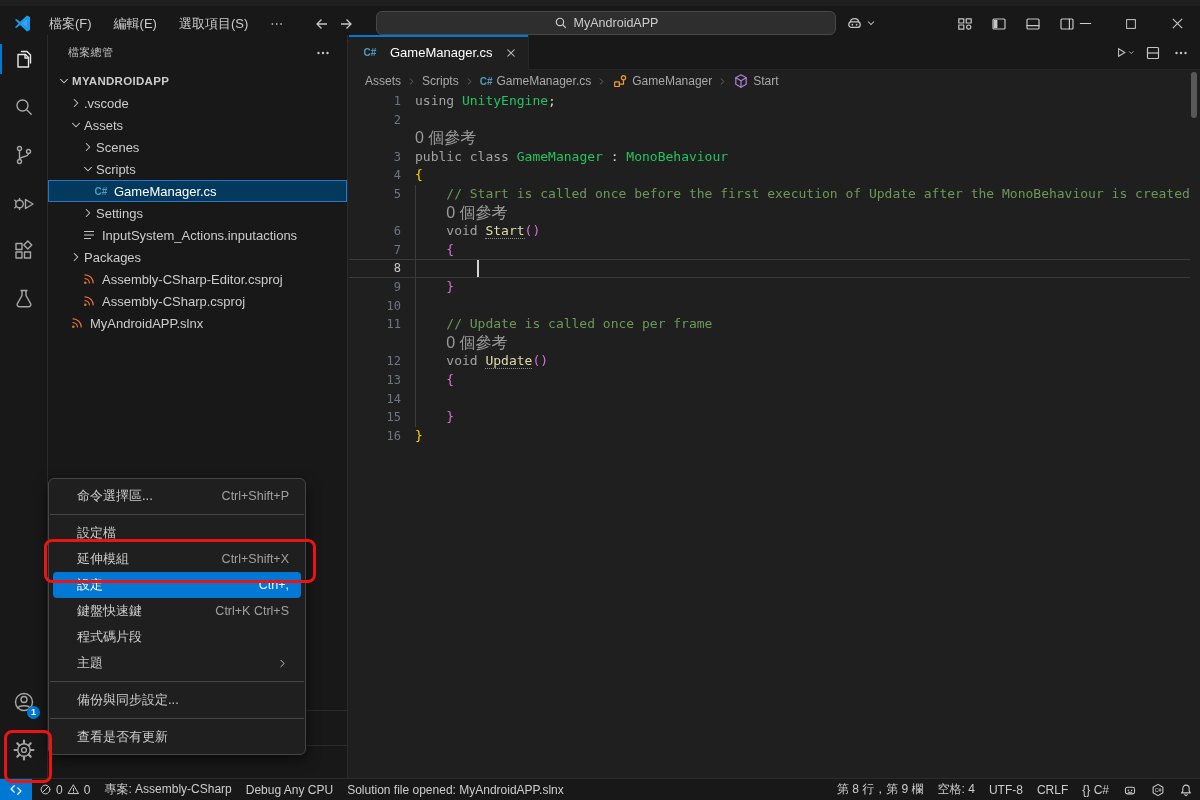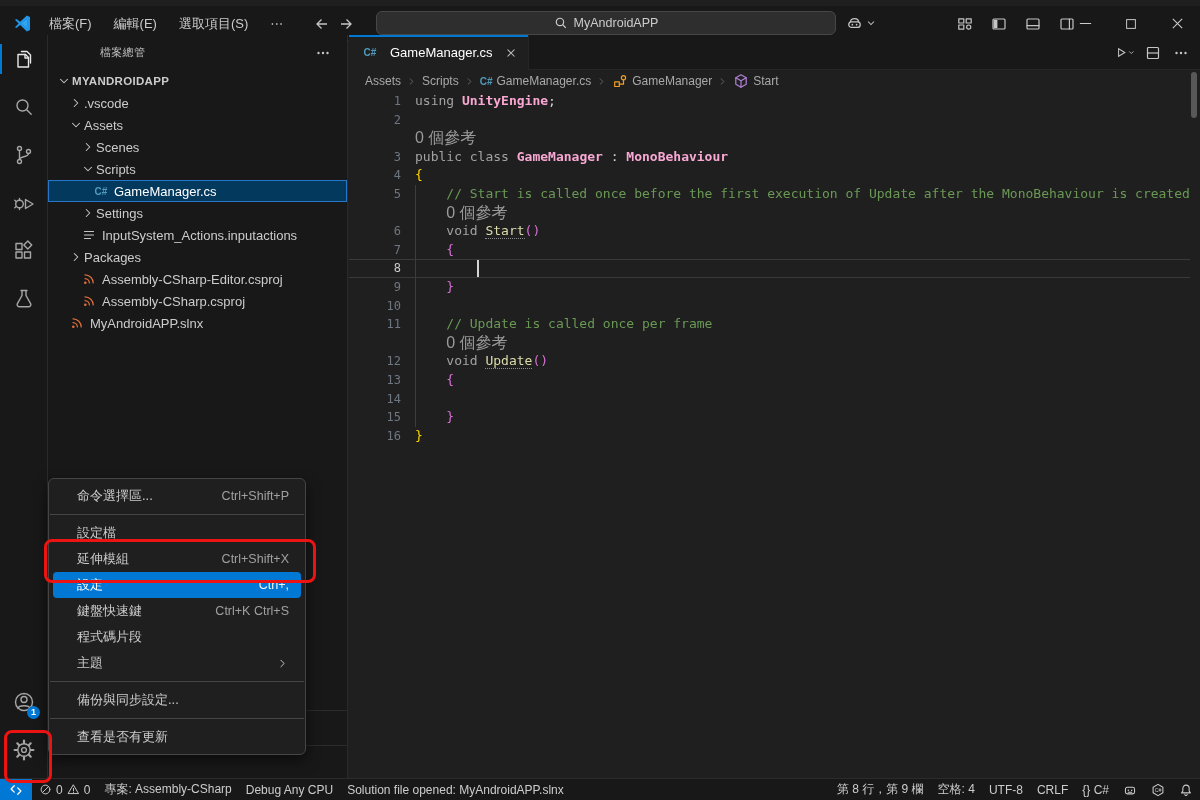--- a/index.html
+++ b/index.html
@@ -31,21 +31,21 @@
   .ai-item.active{color:#e7e7e7;}
   .ai-item.active::before{content:"";position:absolute;left:0;top:9px;bottom:9px;width:2px;background:#0078d4;}
   .ai-bottom{position:absolute;bottom:4px;left:0;width:48px;}
   .badge{position:absolute;right:8px;bottom:7px;min-width:13px;height:13px;border-radius:7px;background:#0078d4;
          color:#fff;font-size:9px;line-height:13px;text-align:center;font-weight:bold;}
 
   
   .sidebar{position:absolute;top:35px;bottom:22px;left:48px;width:300px;background:#181818;
            border-right:1px solid #2b2b2b;box-sizing:border-box;}
   .sb-header{height:35px;display:flex;align-items:center;padding:0 16px 0 20px;color:#bbbbbb;font-size:11px;}
-  .sb-header .sb-title{flex:1;letter-spacing:.3px;margin-left:32px;}
+  .sb-header .sb-title{flex:1;letter-spacing:.3px;}
   .sb-more{color:#c5c5c5;}
   .tree{font-size:13px;}
   .tree-row{position:relative;height:22px;display:flex;align-items:center;color:#cccccc;box-sizing:border-box;}
   .tree-row.selected{background:#04395e;outline:1px solid #2677c9;outline-offset:-1px;color:#ffffff;}
   .tree-row.root{font-weight:bold;font-size:11.5px;letter-spacing:.3px;}
   .tw{width:16px;height:16px;display:flex;align-items:center;justify-content:center;flex:none;color:#cccccc;}
   .fi{width:18px;height:16px;display:flex;align-items:center;justify-content:center;flex:none;margin-right:4px;}
   .fi.csharp{color:#519aba;font-weight:bold;font-size:10px;font-family:"Liberation Sans",sans-serif;}
   .fi.list{color:#c5c5c5;} .fi.project{color:#e0703c;}
   .tree-label{white-space:nowrap;overflow:hidden;}
@@ -74,21 +74,21 @@
         font-size:13px;}
   .crow{position:relative;height:18.6px;line-height:18.6px;white-space:pre;}
   .crow .gutter{display:inline-block;width:52px;padding-right:14px;text-align:right;color:#6e7681;font-size:12px;
                 vertical-align:top;}
   .crow.current .gutter{color:#cccccc;}
   .crow.current::after{content:"";position:absolute;left:0;right:10px;top:0;bottom:0;
                        border-top:1px solid #3a3a3a;border-bottom:1px solid #3a3a3a;box-sizing:border-box;pointer-events:none;}
   .guide{position:absolute;top:0;bottom:0;width:1px;background:#3d3d3d;}
   .cursor{position:absolute;top:1px;height:16.5px;width:1.5px;background:#d4d4d4;}
   .lens{color:#9a9a9a;font-size:16px;font-family:"Liberation Sans",sans-serif;}
-  .tk-kw{color:#a3a3a3;} .tk-type{color:#f9a8d4;font-weight:bold;} .tk-fn{color:#dcdcaa;} .tk-p{color:#d4d4d4;}
+  .tk-kw{color:#a3a3a3;} .tk-type{color:#22c55e;} .tk-fn{color:#dcdcaa;} .tk-p{color:#d4d4d4;}
   .tk-c{color:#6a9955;} .tk-b1{color:#ffd700;} .tk-b2{color:#d670d6;}
   .u{border-bottom:1px dotted #8a8a8a;}
   .scroll-thumb{position:absolute;right:3px;top:37px;width:6px;height:46px;background:#585858;border-radius:3px;}
 
   
   .statusbar{position:absolute;left:0;right:0;bottom:0;height:22px;background:#181818;border-top:1px solid #2b2b2b;
              box-sizing:border-box;display:flex;justify-content:space-between;font-size:12px;color:#cccccc;}
   .sb-left,.sb-right{display:flex;align-items:center;height:21px;}
   .seg{display:flex;align-items:center;gap:4px;padding:0 7px;height:21px;white-space:nowrap;}
   .seg-remote{background:#0078d4;color:#ffffff;padding:0 9px;}

